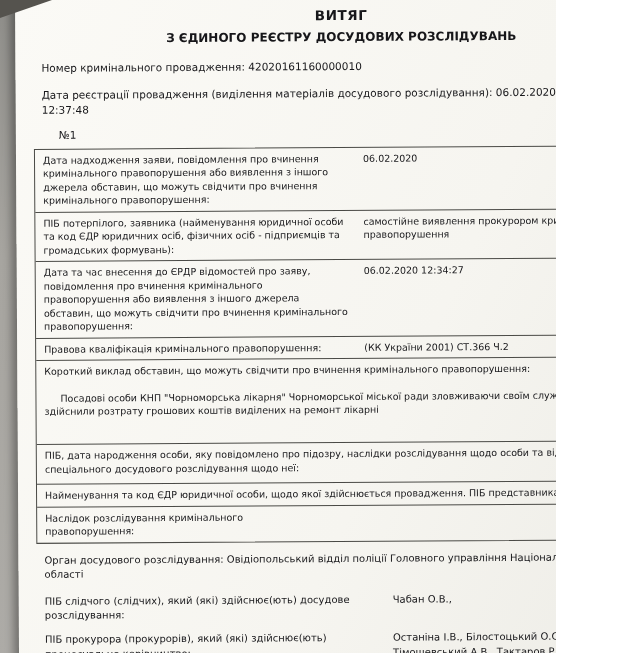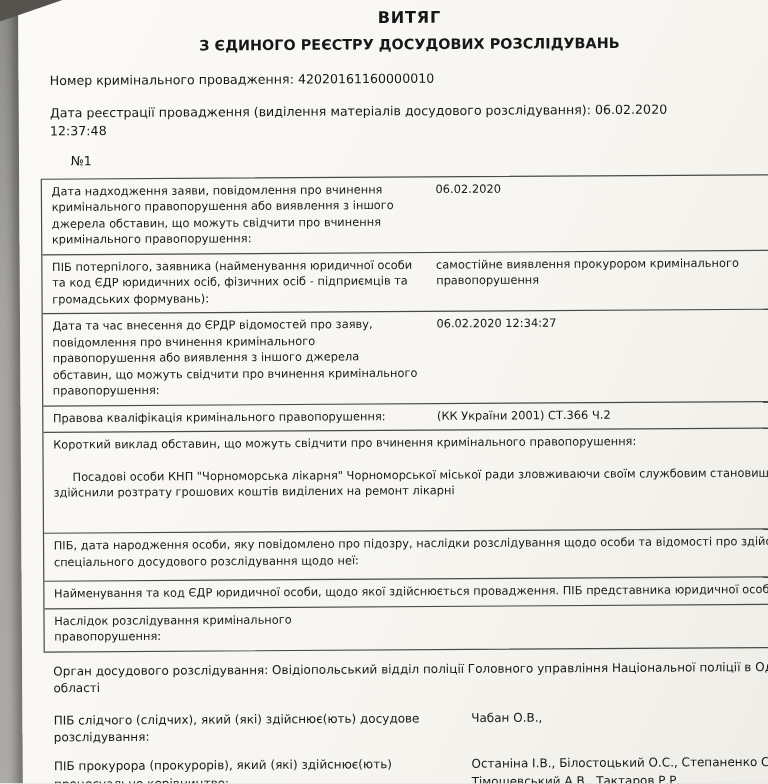--- a/index.html
+++ b/index.html
@@ -1,19 +1,19 @@
 <!DOCTYPE html>
 <html><head>
 <meta charset="utf-8">
 <style>
   * { margin:0; padding:0; box-sizing:border-box; }
   html,body { width:640px; height:653px; }
   body { font-family:"DejaVu Sans","Liberation Sans",sans-serif; }
   .viewport {
-    position:relative; width:640px; height:653px; overflow:hidden;
+    position:relative; width:556px; height:653px; overflow:hidden;
     background:linear-gradient(160deg,#8f8e8a 0%,#a7a5a0 30%,#b0aeaa 100%);
   }
   .corner-shadow {
     position:absolute; top:0; left:0; width:52px; height:18px;
     background:#55534e; clip-path:polygon(0 0,100% 0,0 100%); z-index:3;
   }
   .paper {
     position:absolute; left:15px; top:-4px; width:720px; height:690px;
     background:linear-gradient(115deg,#fbfaf6 0%,#f6f5f0 55%,#ebeae4 100%);
     box-shadow:-5px 2px 8px rgba(0,0,0,.35);

